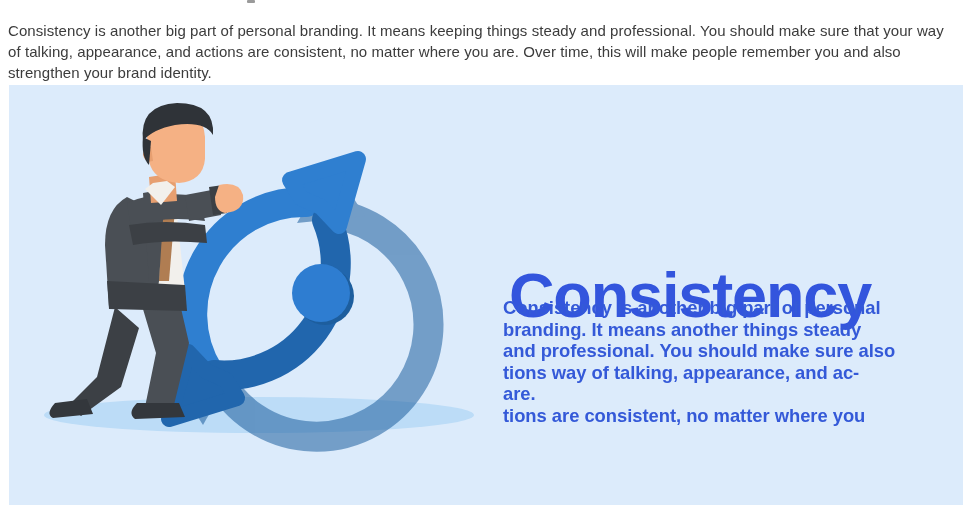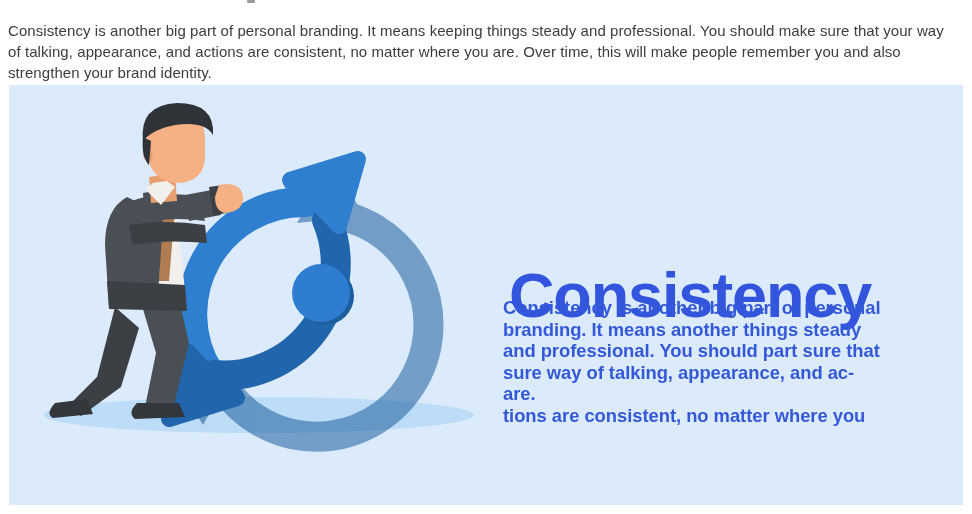--- a/index.html
+++ b/index.html
@@ -126,20 +126,20 @@
 
         </g>
       </svg>
     </div>
 
     <h1 class="headline">Consistency</h1>
 
     <div class="card-body">
       <span class="ln">Consistency is another big part of personal</span>
       <span class="ln">branding. It means another things steady</span>
-      <span class="ln">and professional. You should part sure that</span>
-      <span class="ln">sure way of talking, appearance, and ac-</span>
+      <span class="ln">and professional. You should make sure also</span>
+      <span class="ln">tions way of talking, appearance, and ac-</span>
       <span class="ln">are.</span>
       <span class="ln">tions are consistent, no matter where you</span>
     </div>
 
   </section>
 </div>
 
 </body></html>

